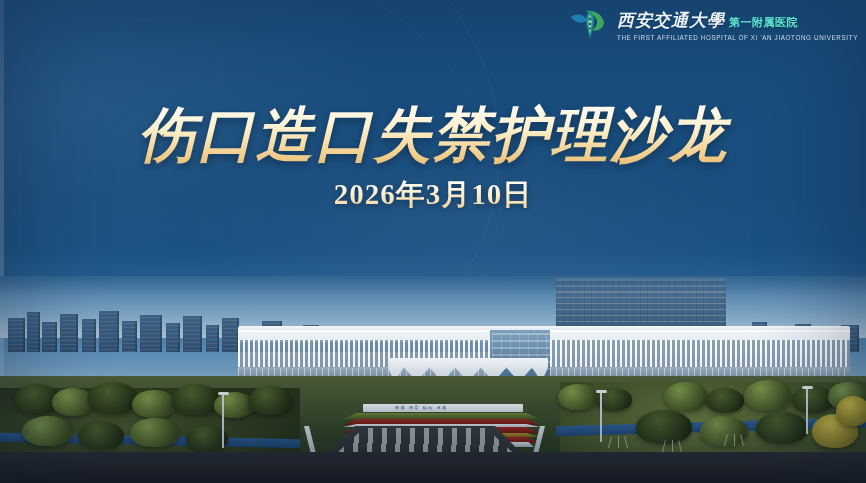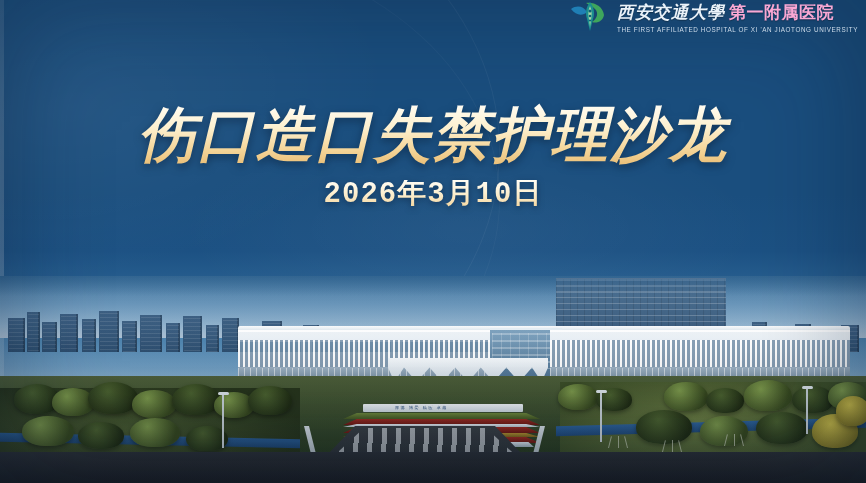--- a/index.html
+++ b/index.html
@@ -265,39 +265,39 @@
     pointer-events:none; z-index:25;
   }
   .vignette{
     position:absolute; left:0; top:0; width:866px; height:483px;
     box-shadow:inset 0 0 90px 22px rgba(6,22,44,.28);
     pointer-events:none; z-index:40;
   }
 
   
   .logo {
-    position:absolute; right:8px; top:0;
+    position:absolute; right:8px; top:8px;
     display:flex; align-items:center; gap:7px; z-index:50;
   }
   .logo-mark { width:40px; height:34px; flex:0 0 auto; }
   .logo-text { display:flex; flex-direction:column; gap:2px; }
   .logo-cn {
     display:flex; align-items:baseline; gap:4px;
     color:#e9f1f8; white-space:nowrap;
   }
   .logo-cn-script {
     font-family:"DejaVu Serif", serif;
     font-size:17px; font-style:italic; font-weight:700;
     letter-spacing:1px; color:#eaf2f9;
     text-shadow:0 1px 1px rgba(0,0,0,.3);
   }
   .logo-cn-bold {
     font-family:Liberation Mono, monospace;
-    font-size:17px; font-weight:700; letter-spacing:.5px;
-    color:#f9a8d4; text-shadow:0 1px 1px rgba(0,0,0,.3);
+    font-size:11px; font-weight:700; letter-spacing:.5px;
+    color:#5eead4; text-shadow:0 1px 1px rgba(0,0,0,.3);
   }
   .logo-en {
     font-size:6.3px; letter-spacing:.62px; color:#cddcea;
     white-space:nowrap; font-family:"Liberation Sans", sans-serif;
     text-align:left;
   }
 
   
   .titles {
     position:absolute; left:0; top:96px; width:866px;
@@ -318,21 +318,21 @@
     font-size:57px; font-weight:700; font-style:italic;
     letter-spacing:2px; line-height:1.06;
     background:linear-gradient(180deg,#fffdf5 0%,#fdf0cf 40%,#f5d69a 74%,#eabf78 100%);
     -webkit-background-clip:text; background-clip:text;
     -webkit-text-fill-color:transparent; color:transparent;
     filter:drop-shadow(0 3px 4px rgba(4,24,48,.5));
     transform:scaleY(1.04);
   }
   .line3 {
     margin-top:16px;
-    font-family:Liberation Mono, monospace;
+    font-family:Liberation Serif, serif;
     font-size:29px; font-weight:700; letter-spacing:1px;
     line-height:1;
     background:linear-gradient(180deg,#fffdf5 0%,#fdf1d4 42%,#f4d49a 100%);
     -webkit-background-clip:text; background-clip:text;
     -webkit-text-fill-color:transparent; color:transparent;
     filter:drop-shadow(0 2px 3px rgba(4,24,48,.5));
   }
 </style>
 </head>
 <body>

